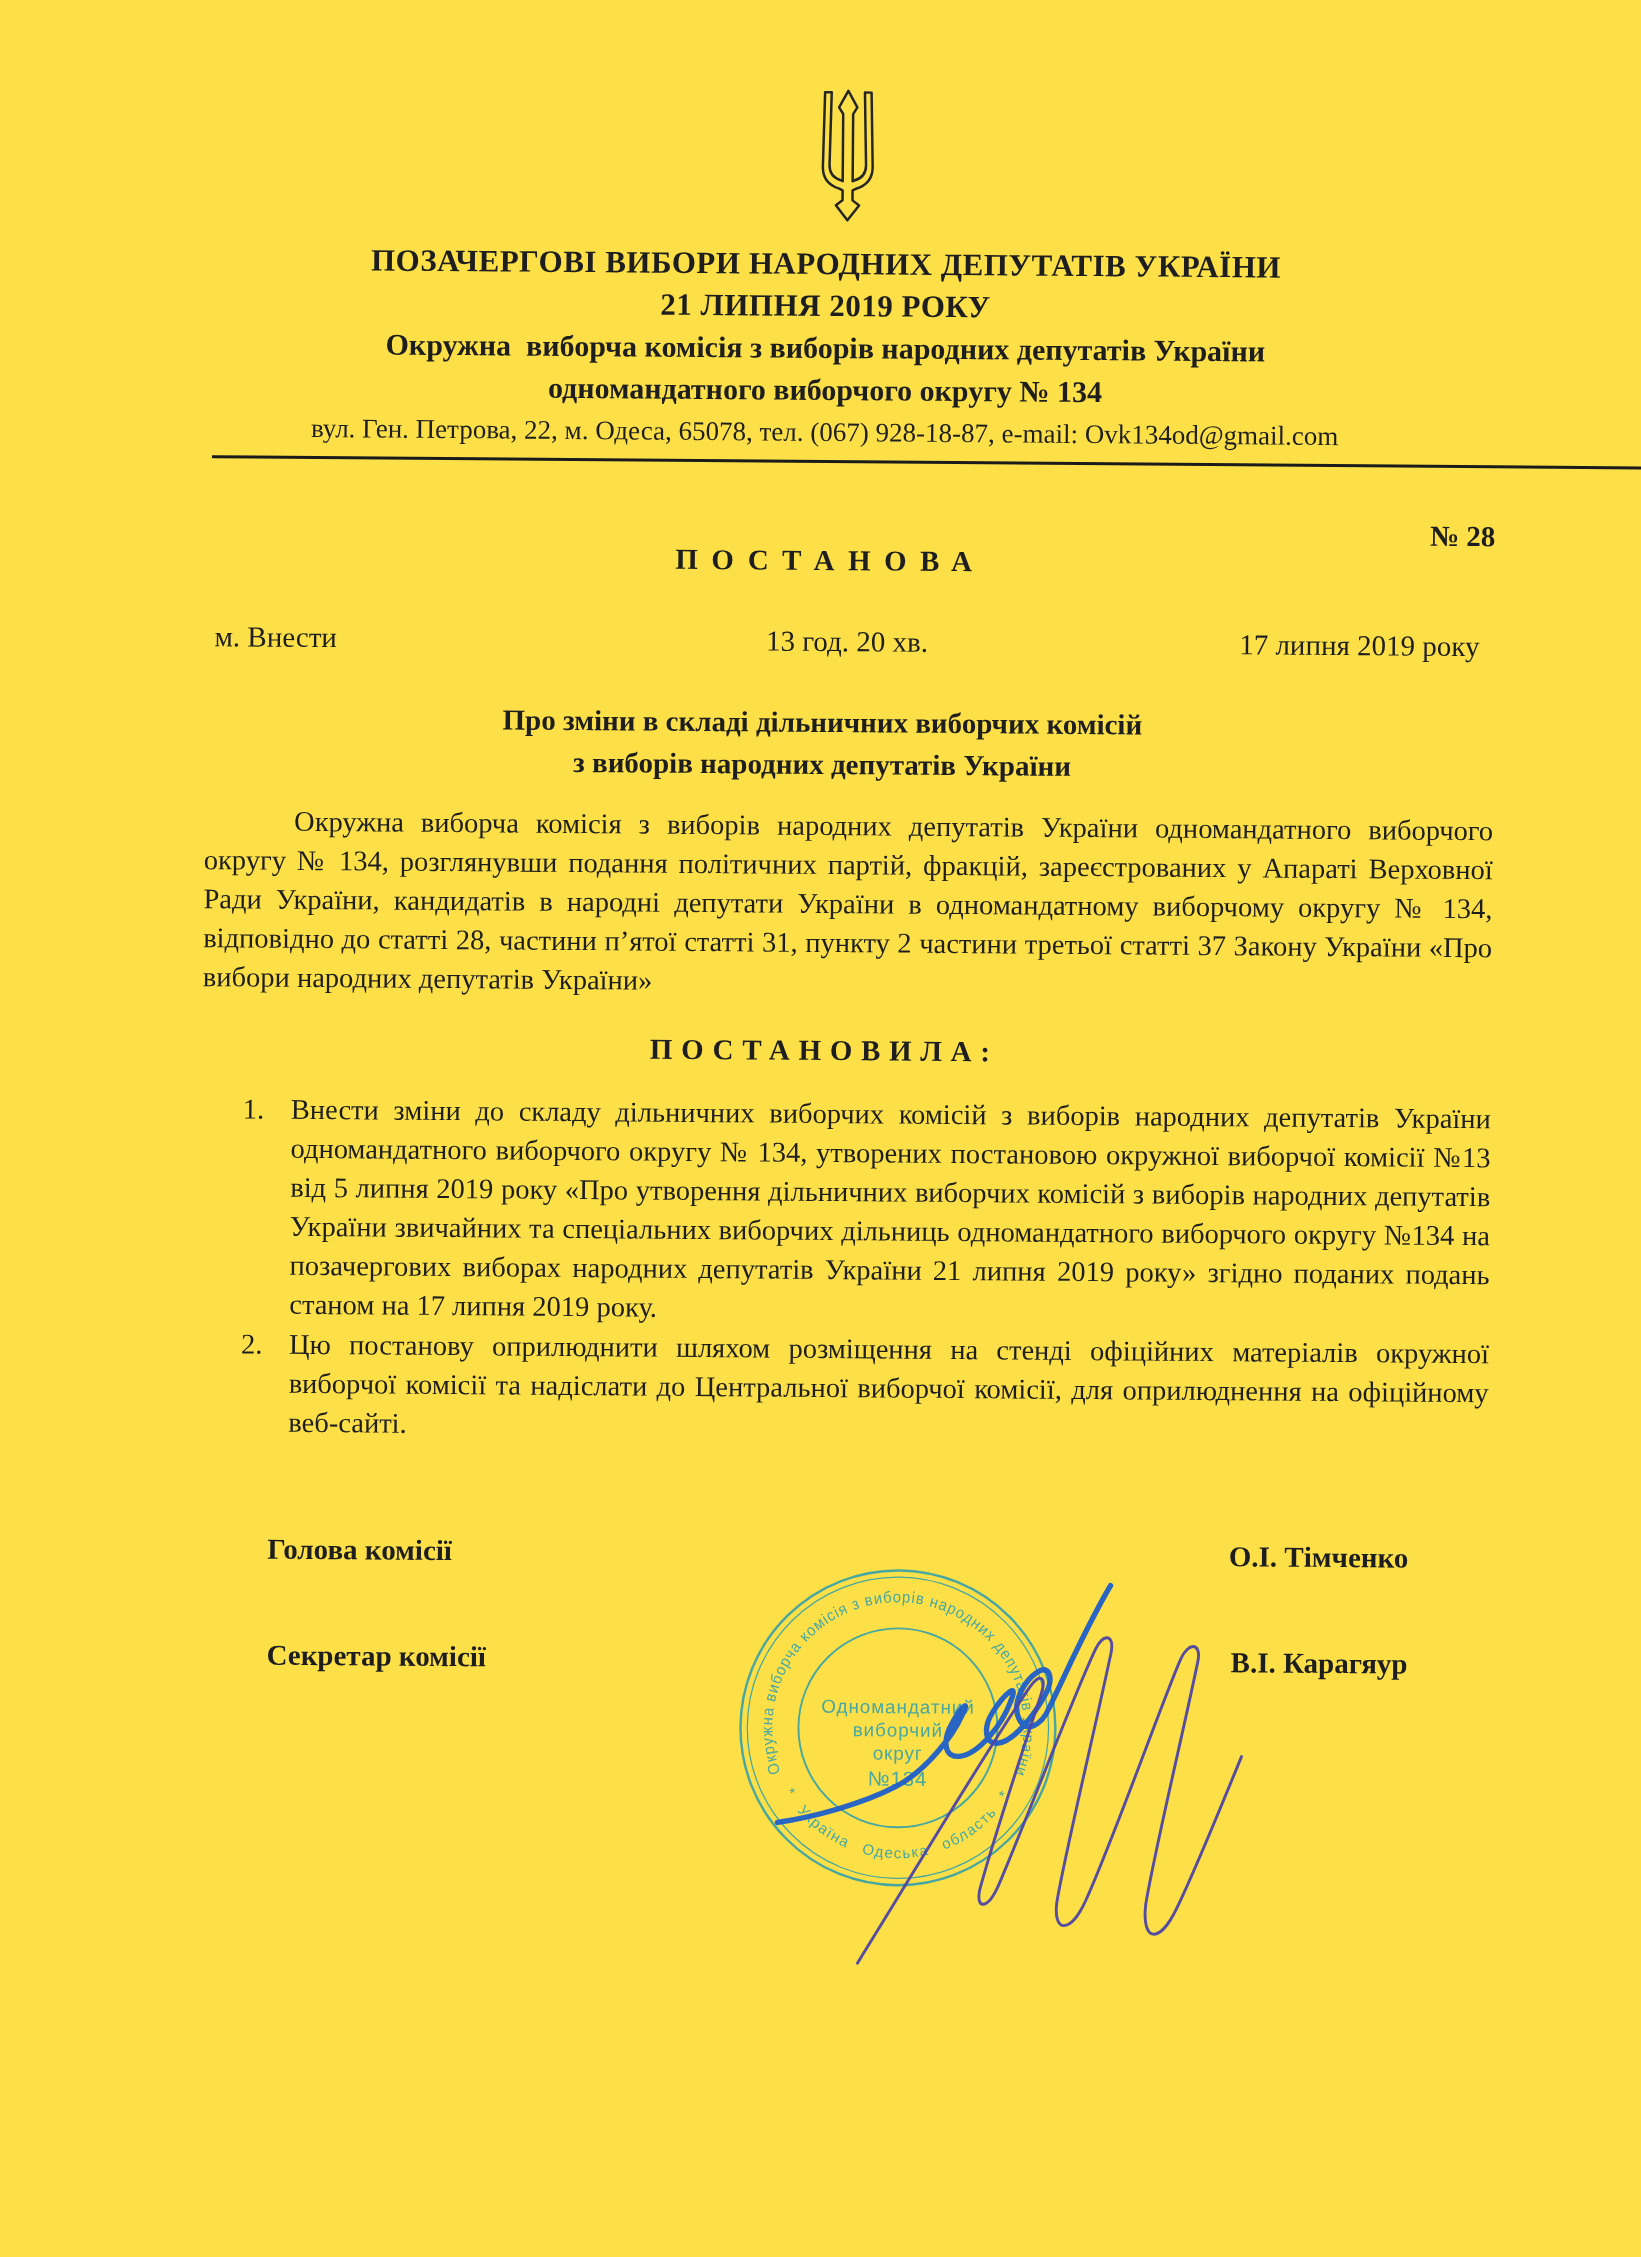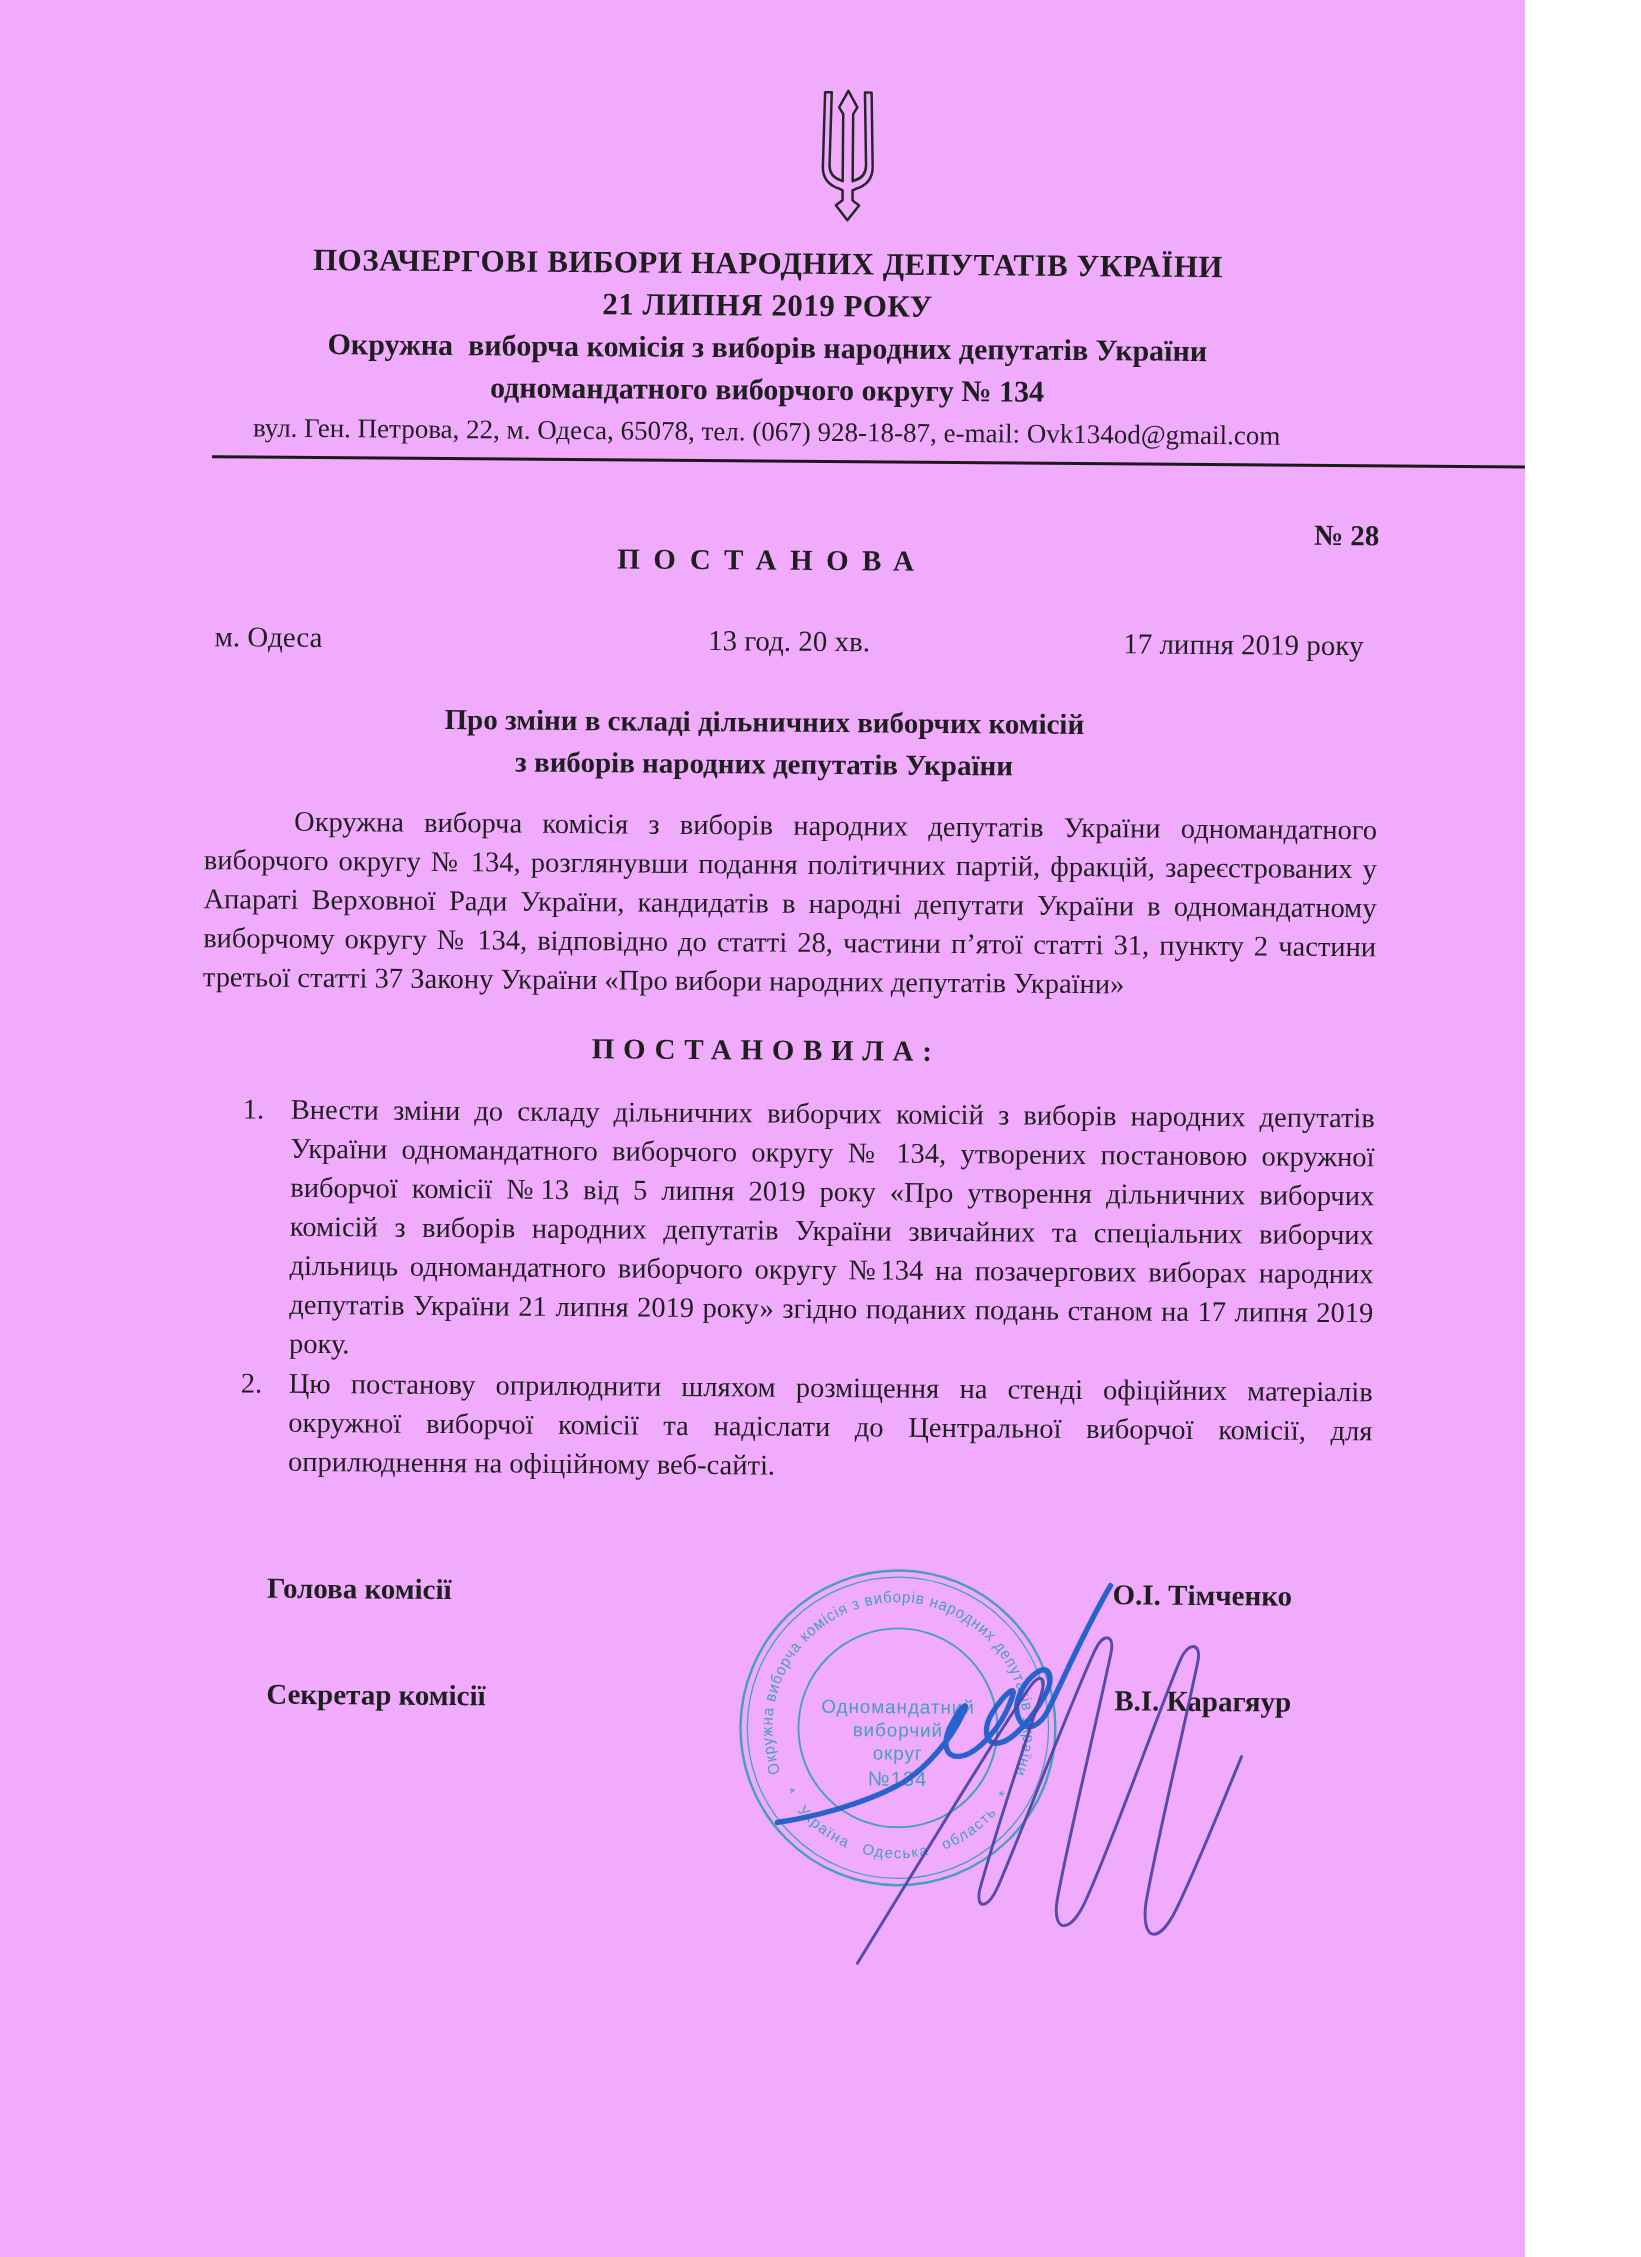--- a/index.html
+++ b/index.html
@@ -1,17 +1,17 @@
 <!DOCTYPE html>
 <html><head>
 <meta charset="utf-8">
 <style>
   html,body{margin:0;padding:0;}
   body{width:1641px;height:2257px;background:#ffffff;}
-  .page{position:absolute;inset:0;width:1525px;height:2257px;background:#f0abfc;overflow:hidden;
+  .page{position:absolute;inset:0;width:1641px;height:2257px;background:#fde047;overflow:hidden;
         font-family:"Liberation Serif","DejaVu Serif",serif;color:#1e1e1e;}
   .tilt{position:absolute;inset:0;transform:rotate(0.45deg);transform-origin:821px 966px;}
 
   .emblem{position:absolute;left:800px;top:81px;width:83px;height:147px;}
 
   .hdr{margin-top:243px;text-align:center;}
   .h1{font-size:31px;font-weight:bold;line-height:42px;letter-spacing:0.5px;}
   .h2{font-size:30px;font-weight:bold;line-height:42px;}
   .addr{font-size:27px;line-height:39px;margin-top:1.9px;}
 
@@ -60,21 +60,21 @@
       <div class="h2">одномандатного виборчого округу № 134</div>
       <div class="addr">вул. Ген. Петрова, 22, м. Одеса, 65078, тел. (067) 928-18-87, e-mail: Ovk134od@gmail.com</div>
     </div>
 
     <div class="rule"></div>
 
     <div class="docnum">№ 28</div>
     <div class="doctitle">ПОСТАНОВА</div>
 
     <div class="metarow">
-      <span class="city">м. Одеса</span>
+      <span class="city">м. Внести</span>
       <span class="time">13 год. 20 хв.</span>
       <span class="date">17 липня 2019 року</span>
     </div>
 
     <div class="subject">
       <div>Про зміни в складі дільничних виборчих комісій</div>
       <div>з виборів народних депутатів України</div>
     </div>
 
     <p class="intro">Окружна виборча комісія з виборів народних депутатів України одномандатного виборчого округу № 134, розглянувши подання політичних партій, фракцій, зареєстрованих у Апараті Верховної Ради України, кандидатів в народні депутати України в одномандатному виборчому округу № 134, відповідно до статті 28, частини п’ятої статті 31, пункту 2 частини третьої статті 37 Закону України «Про вибори народних депутатів України»</p>

